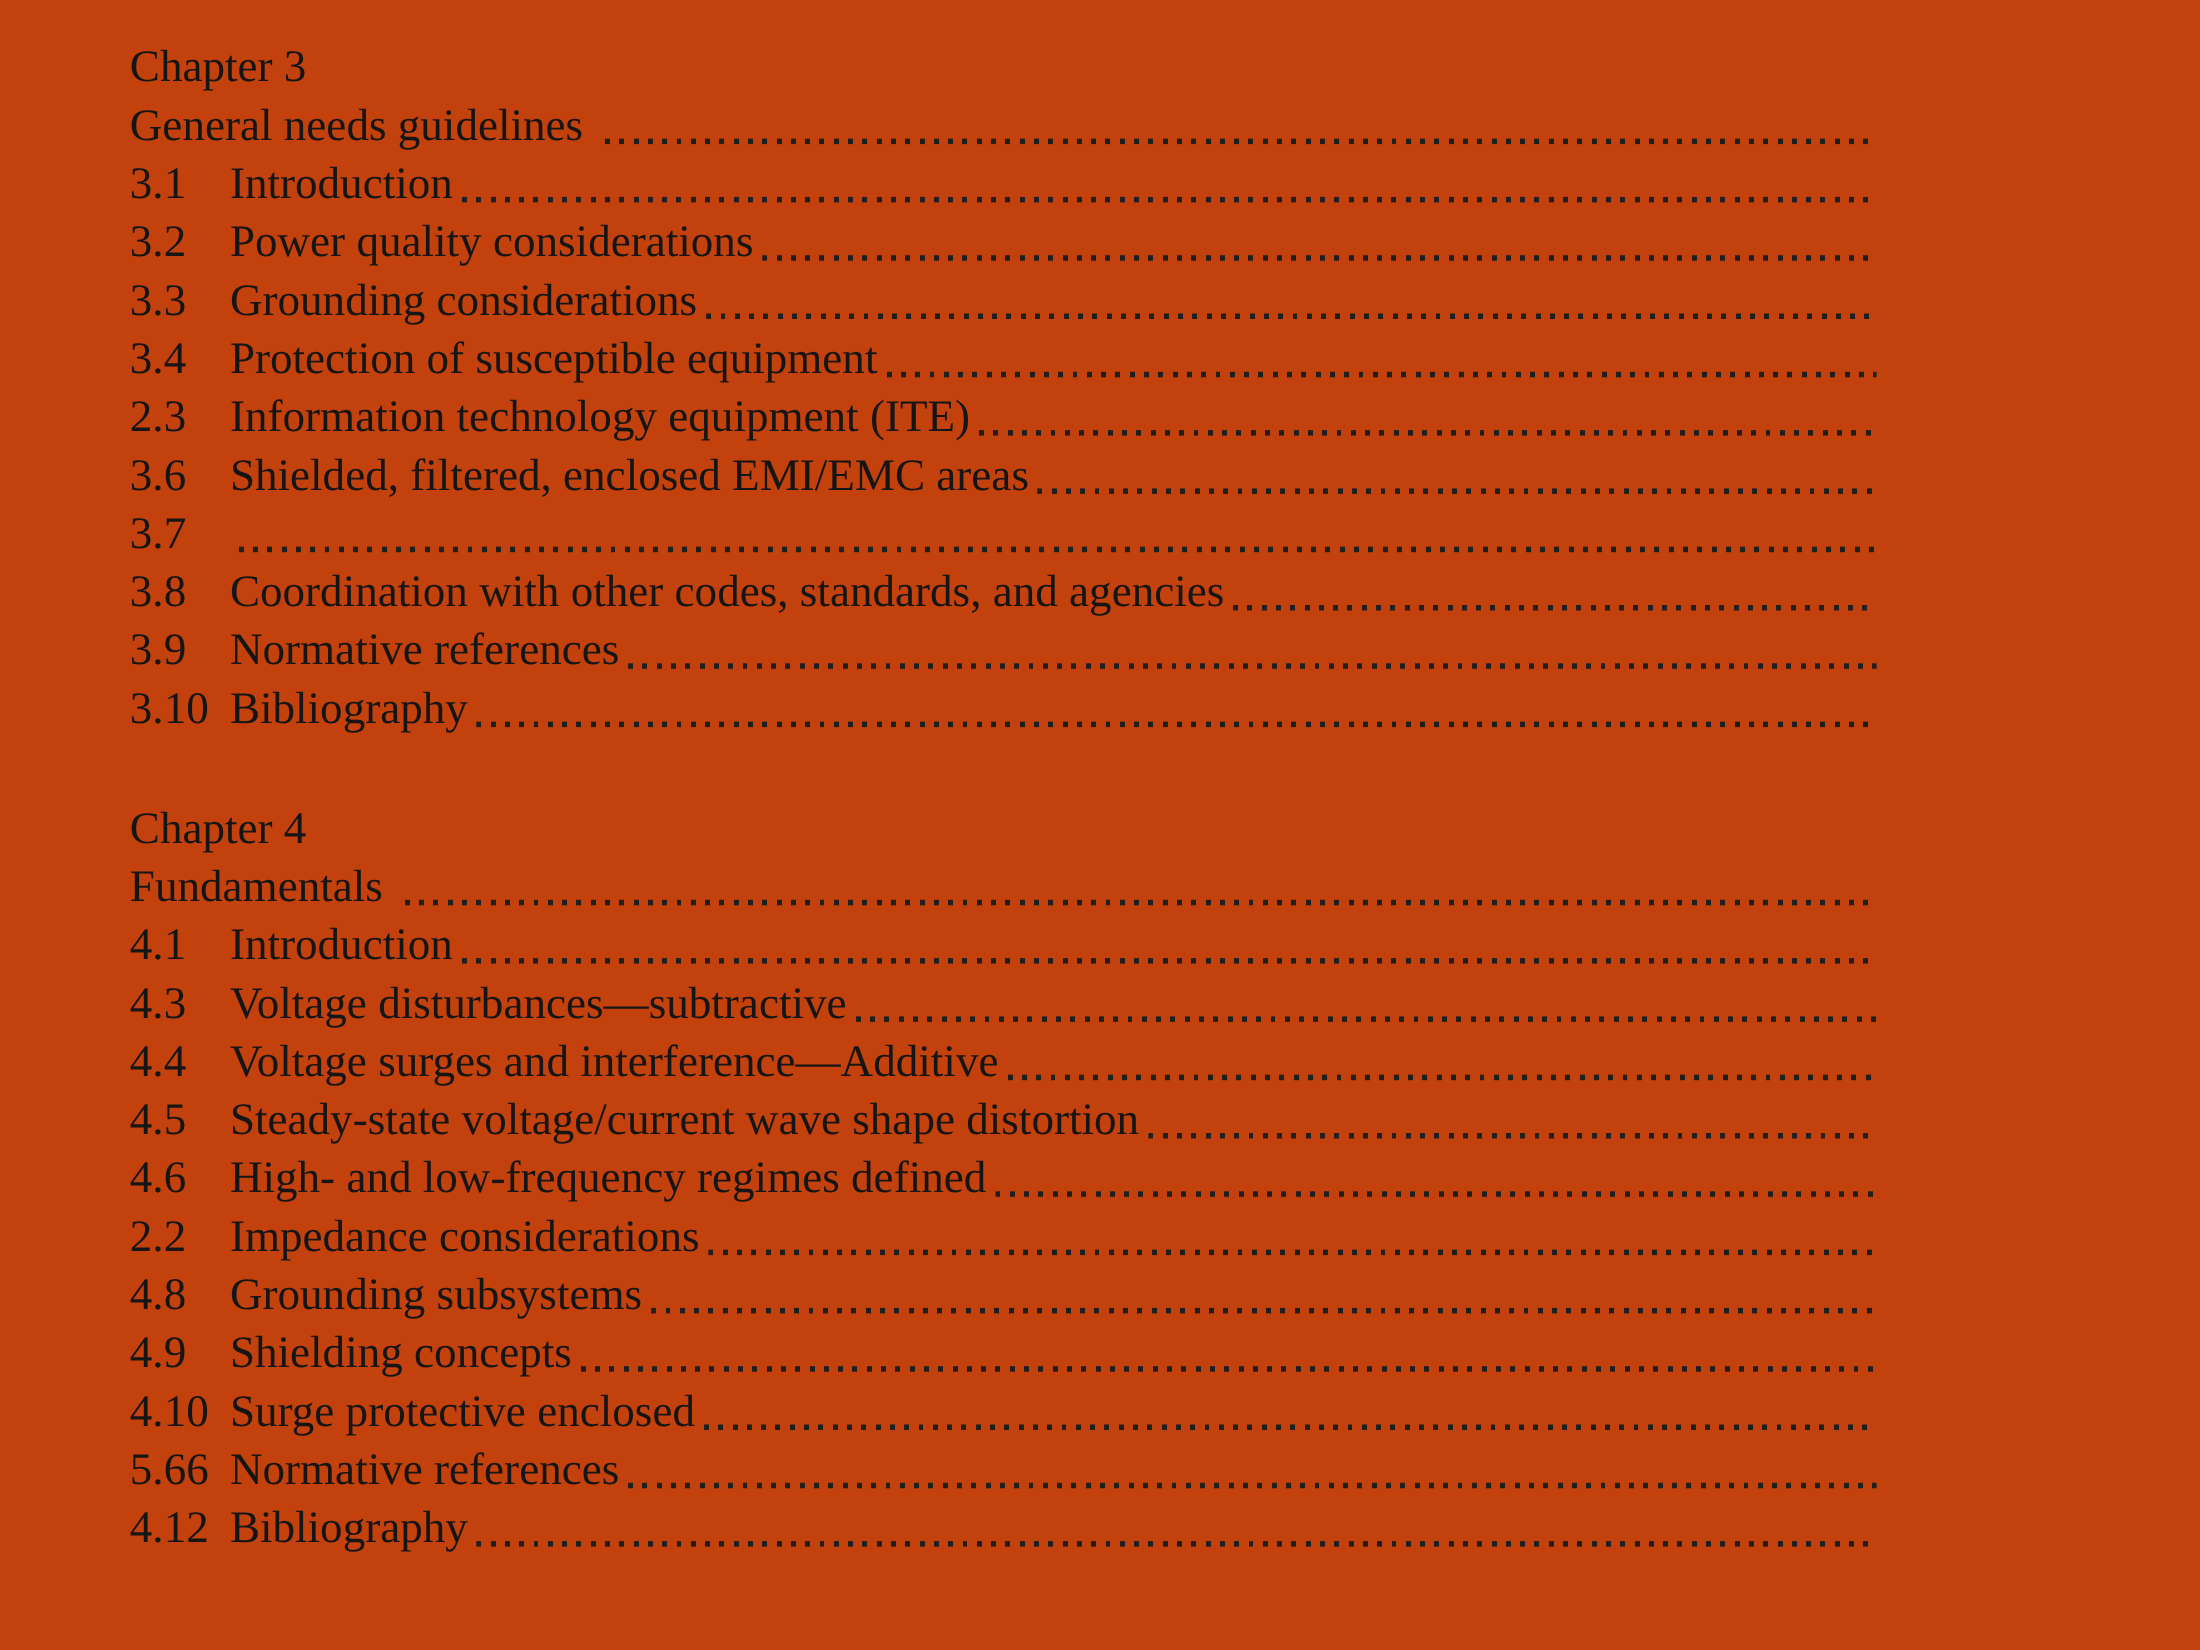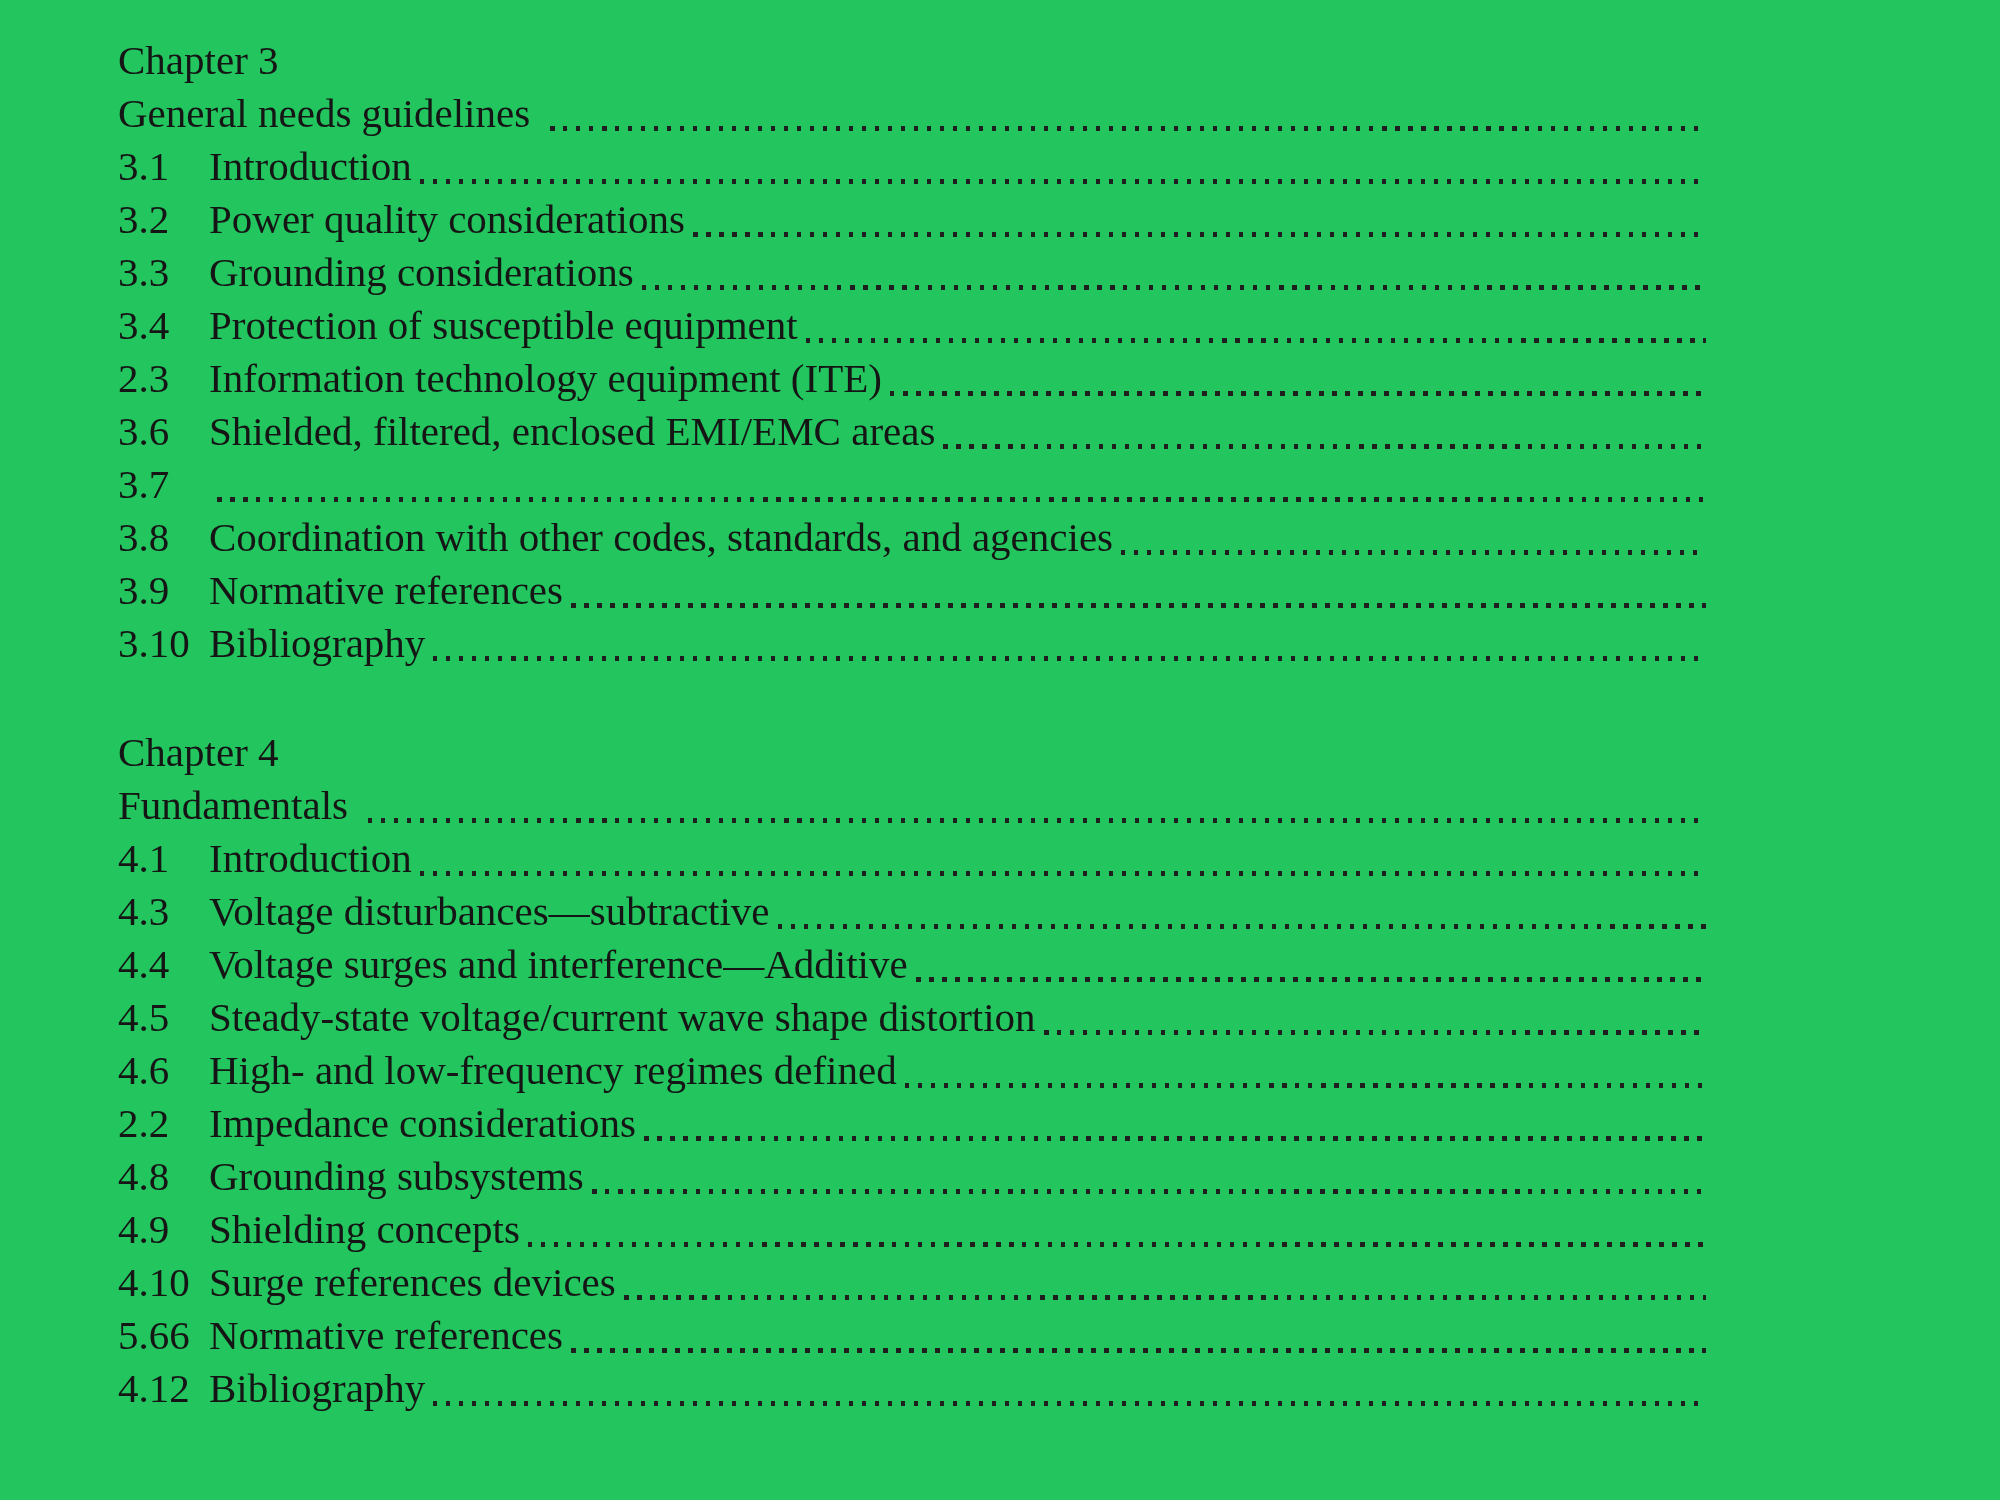--- a/index.html
+++ b/index.html
@@ -4,21 +4,21 @@
 <style>
   html, body {
     margin: 0;
     padding: 0;
     background: #ffffff;
   }
   .page {
     position: relative;
     width: 2000px;
     height: 1500px;
-    background: #22c55e;
+    background: #c2410c;
     overflow: hidden;
     font-family: "Liberation Serif", "DejaVu Serif", serif;
     color: #151515;
     font-size: 41px;
     line-height: 53px;
   }
   .toc {
     position: absolute;
     left: 118px;
     top: 34px;
@@ -181,21 +181,21 @@
   </div>
 
   <div class="row">
     <span class="sec-num">4.9</span>
     <span class="sec-title">Shielding concepts</span>
     <span class="leader"></span>
   </div>
 
   <div class="row">
     <span class="sec-num">4.10</span>
-    <span class="sec-title">Surge references devices</span>
+    <span class="sec-title">Surge protective enclosed</span>
     <span class="leader"></span>
   </div>
 
   <div class="row">
     <span class="sec-num">5.66</span>
     <span class="sec-title">Normative references</span>
     <span class="leader"></span>
   </div>
 
   <div class="row">

